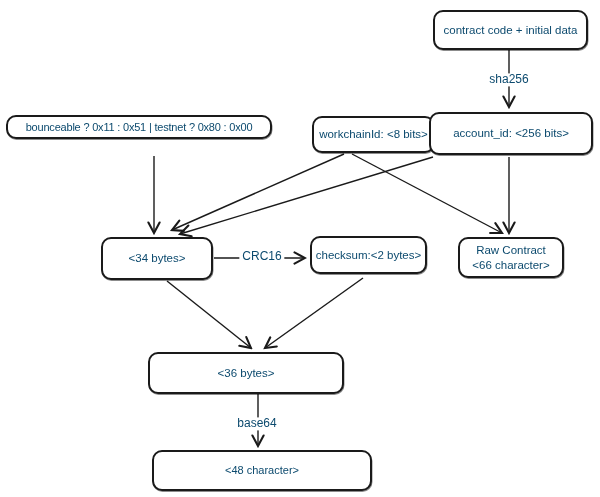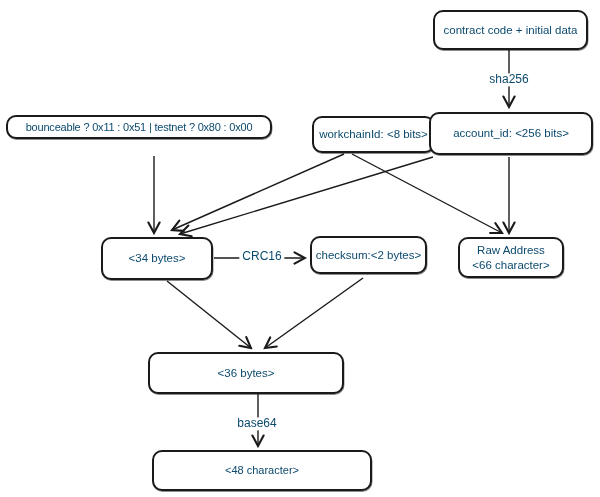--- a/index.html
+++ b/index.html
@@ -99,21 +99,21 @@
 
   <div class="node node-bytes34">
     <span>&lt;34 bytes&gt;</span>
   </div>
 
   <div class="node node-checksum">
     <span>checksum:&lt;2 bytes&gt;</span>
   </div>
 
   <div class="node node-raw">
-    <span>Raw Address</span>
+    <span>Raw Contract</span>
     <span>&lt;66 character&gt;</span>
   </div>
 
   <div class="node node-bytes36">
     <span>&lt;36 bytes&gt;</span>
   </div>
 
   <div class="node node-user">
     <span>&lt;48 character&gt;</span>
   </div>

